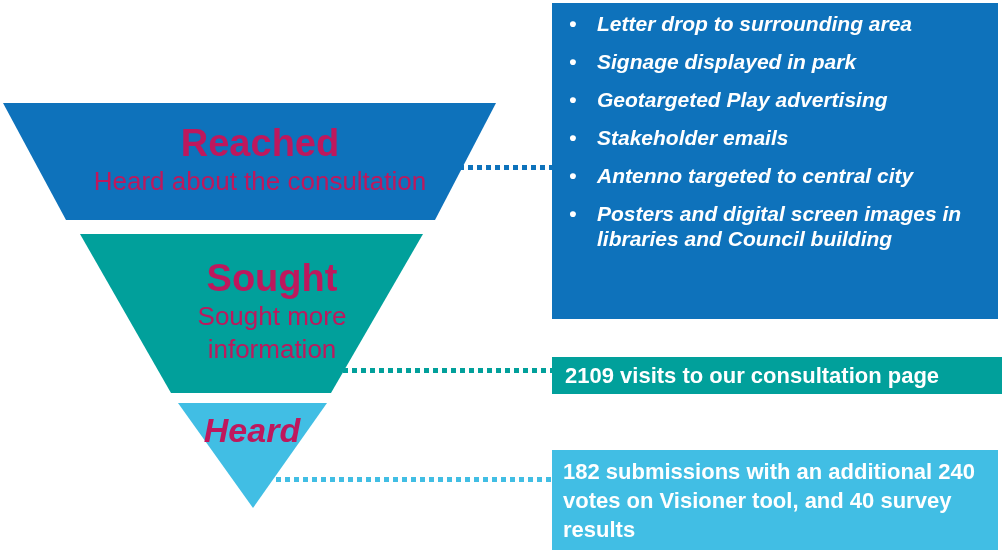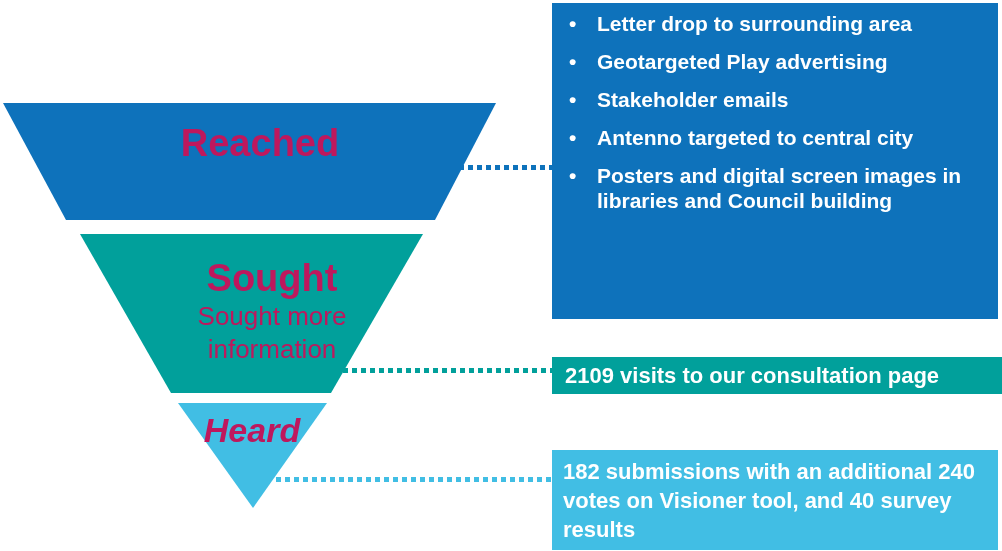--- a/index.html
+++ b/index.html
@@ -44,56 +44,58 @@
                      font-size: 22px; font-weight: bold; }
   #callout-heard   { left: 552px; top: 450px; width: 446px; height: 100px;
                      padding: 7px 12px 0 11px;
                      font-size: 22px; font-weight: bold; line-height: 29px; }
 
   
   #callout-reached ul { margin: 0; padding: 8px 10px 8px 45px; list-style: none; }
   #callout-reached li {
     position: relative;
     font-size: 21px; font-weight: bold; line-height: 25px;
-    margin-bottom: 13px; max-width: 382px;
+    margin-bottom: 13px; max-width: 382px; font-style: italic;
   }
   #callout-reached li:last-child { margin-bottom: 0; }
   #callout-reached li::before { content: "\2022"; position: absolute; left: -28px; }
 </style>
 </head>
 <body>
 
 <div>
 
   <svg class="funnel-svg" width="1002" height="551" viewBox="0 0 1002 551">
     <polygon points="3,103 496,103 435,220 66,220" style="--c: #0E72BB;"></polygon>
     <polygon points="80,234 423,234 331,393 171,393" style="--c: #01A09B;"></polygon>
     <polygon points="178,403 327,403 253,508" style="--c: #41BEE4;"></polygon>
   </svg>
 
   <div class="stage-label" id="reached-label">
     <div class="stage-title">Reached</div>
+    <div class="stage-sub">Heard about the consultation</div>
   </div>
 
   <div class="stage-label" id="engaged-label">
     <div class="stage-title">Sought</div>
     <div class="stage-sub">Sought more information</div>
   </div>
 
   <div class="stage-label" id="heard-label">
     <div class="stage-title">Heard</div>
   </div>
 
   <div class="connector" id="connector-reached" style="--c: #0E72BB;"></div>
   <div class="connector" id="connector-engaged" style="--c: #01A09B;"></div>
   <div class="connector" id="connector-heard" style="--c: #41BEE4;"></div>
 
   <div class="callout" id="callout-reached" style="--c: #0E72BB;">
     <ul>
         <li>Letter drop to surrounding area</li>
+        <li>Signage displayed in park</li>
         <li>Geotargeted Play advertising</li>
         <li>Stakeholder emails</li>
         <li>Antenno targeted to central city</li>
         <li>Posters and digital screen images in libraries and Council building</li>
       </ul>
   </div>
 
   <div class="callout" id="callout-engaged" style="--c: #01A09B;">
     <span>2109 visits to our consultation page</span>
   </div>

